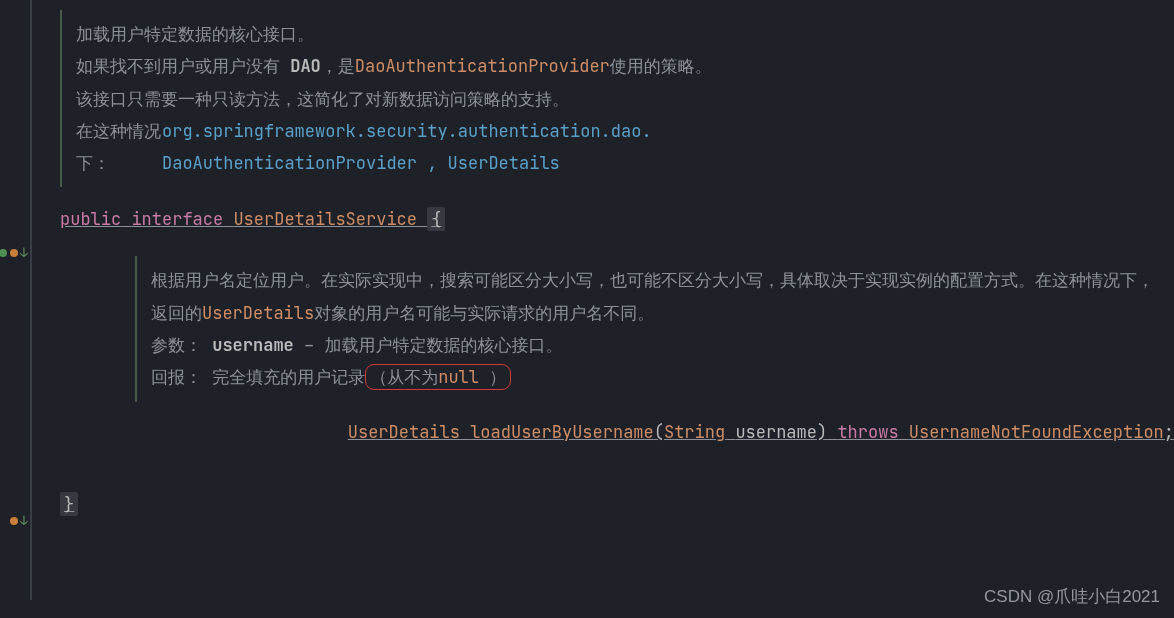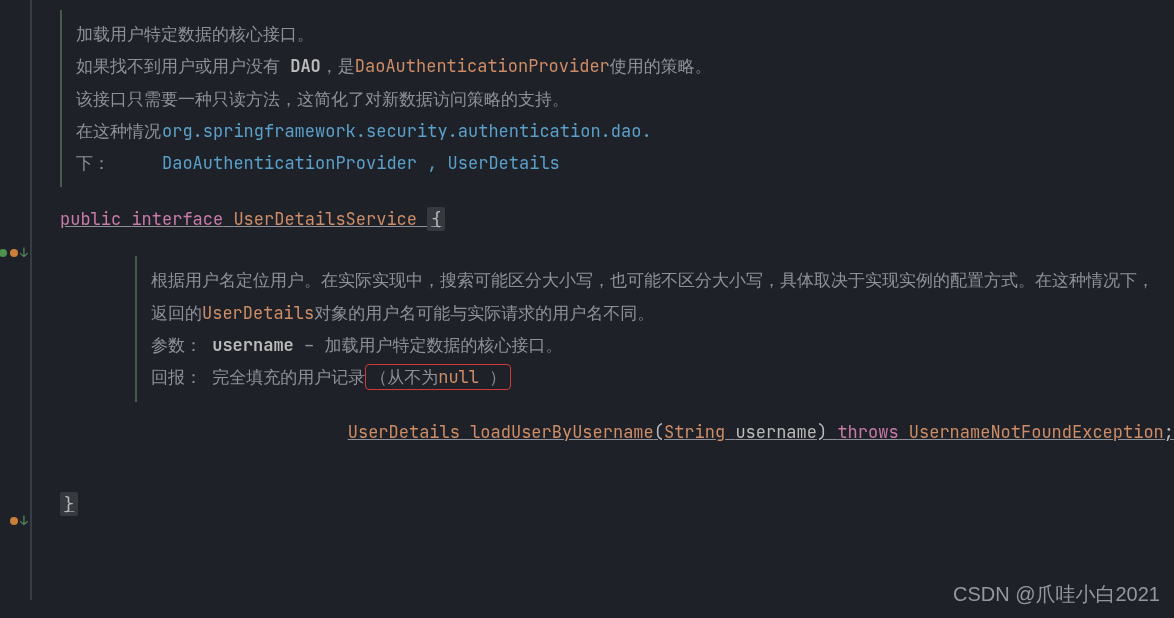--- a/index.html
+++ b/index.html
@@ -50,29 +50,29 @@
 .doc-link { color: #5aa0c9; }
 .doc-link2 { color: #5aa0c9; }
 .label { color: #8e9199; display: inline-block; width: 86px; }
 .kw { color: #c97ba8; }
 .type { color: #ce8d66; }
 .ident { color: #bababa; }
 .punct { color: #bababa; }
 .code-line { margin-left: 20px; line-height: 1.7; text-decoration: underline; }
 .code-line.indent { margin-left: 88px; text-align: right; }
 .brace-bg { background: #36393f; padding: 1px 4px; border-radius: 2px; }
-.redbox { border: 1.5px solid #cf3a3a; padding: 1px 4px; border-radius: 4px; }
+.redbox { border: 1.5px solid #cf3a3a; padding: 1px 4px; border-radius: 9px; }
 .null { color: #ce8d66; }
 .watermark {
   position: absolute;
   right: 14px;
   bottom: 10px;
   color: #a9acb3;
   font-family: sans-serif;
-  font-size: 20px;
+  font-size: 17px;
   opacity: 0.85;
 }
 </style>
 </head>
 <body>
 
 <div class="gutter">
   <div class="gutter-mark" style="top:244px">
     <svg width="10" height="10">
         <circle cx="5" cy="5" r="4" fill="#4f8f4f"></circle>

